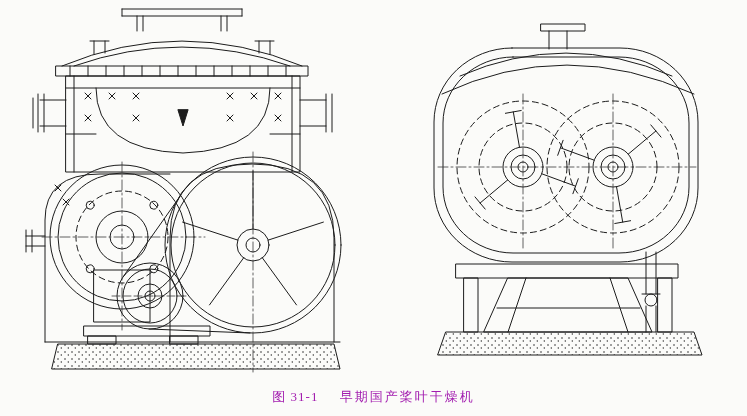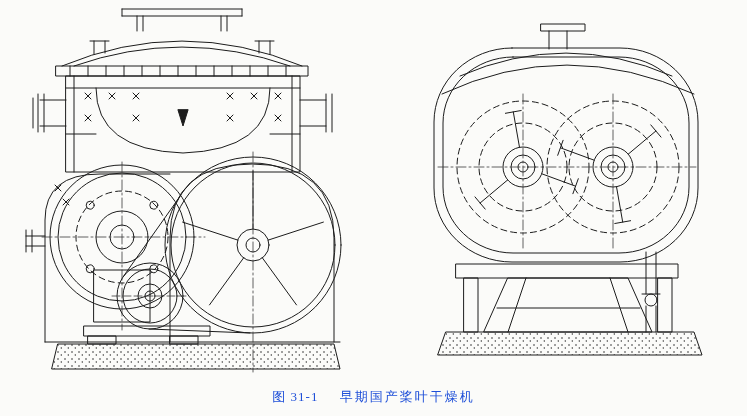--- a/index.html
+++ b/index.html
@@ -16,21 +16,21 @@
   .drawing {
     position: absolute;
     left: 0; top: 0;
   }
   .caption {
     position: absolute;
     left: 0; right: 0;
     top: 388px;
     text-align: center;
     font-size: 13px;
-    color: #1d4ed8;
+    color: #a21caf;
     letter-spacing: 2px;
   }
   .caption .fig-no { margin-right: 16px; letter-spacing: 1px; }
   svg path, svg rect, svg circle, svg line, svg polygon {
     vector-effect: non-scaling-stroke;
   }
 </style>
 </head>
 <body>
 

